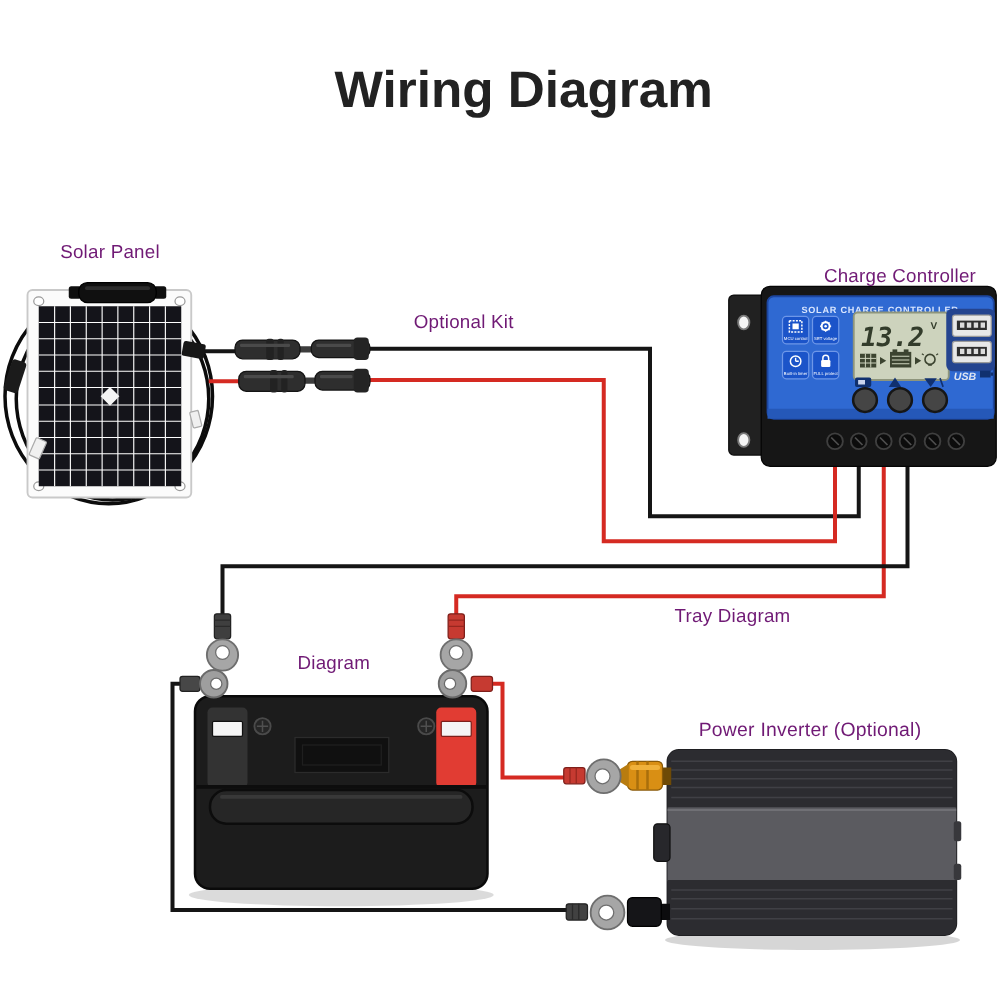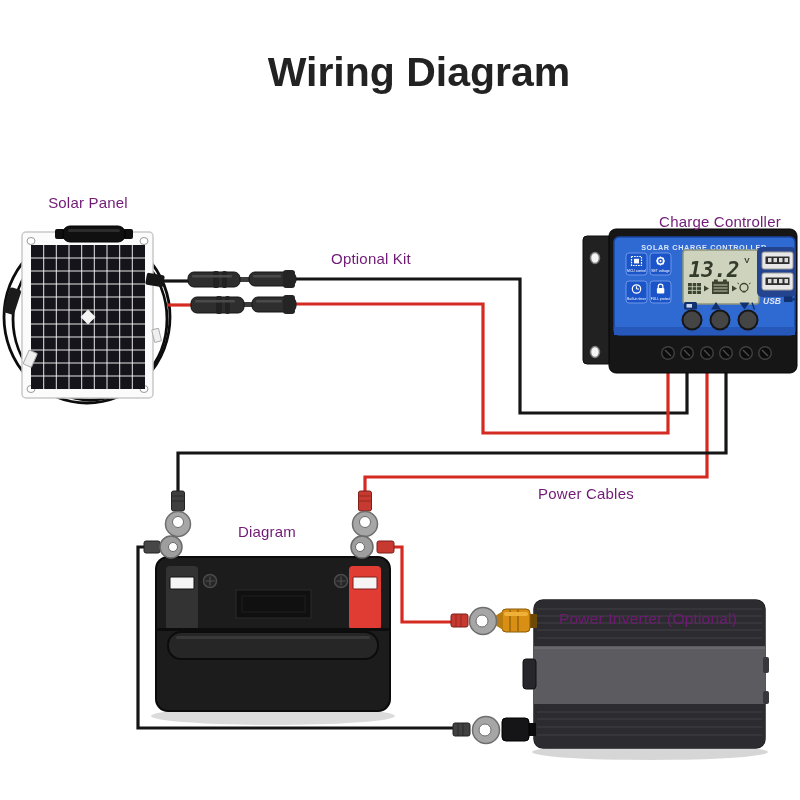--- a/index.html
+++ b/index.html
@@ -3,21 +3,21 @@
 <meta charset="utf-8">
 <style>
   html,body{margin:0;padding:0;background:#ffffff;}
   #stage{position:relative;width:800px;height:800px;background:#ffffff;overflow:hidden;
          font-family:"Liberation Sans", sans-serif;}
   #stage svg{position:absolute;left:0;top:0;}
   .lbl{position:absolute;transform:translate(-50%,-50%);white-space:nowrap;
        color:#701a75;font-size:15px;font-weight:400;letter-spacing:.2px;}
   .title{position:absolute;transform:translate(-50%,-50%);white-space:nowrap;
          color:#222222;font-size:41px;font-weight:800;letter-spacing:0px;}
-  .inv-lbl{font-size:15.5px;margin-top:34px;}
+  .inv-lbl{font-size:15.5px;}
 </style>
 </head>
 <body>
 
 <div id="stage">
 
 <svg width="800" height="800" viewBox="0 0 800 800">
 
   <ellipse cx="273" cy="716" rx="122" ry="9" fill="rgba(0,0,0,0.14)"></ellipse>
   <ellipse cx="650" cy="752" rx="118" ry="8" fill="rgba(0,0,0,0.16)"></ellipse>
@@ -249,17 +249,17 @@
     <path d="M458 723V736 M463 723V736" stroke="#2a2a2a"></path>
     <circle cx="486" cy="730" r="13.5" fill="#a6a6a6" stroke="#6e6e6e" stroke-width="1.5"></circle>
     <circle cx="485" cy="730" r="6" fill="#ffffff" stroke="#6e6e6e"></circle>
   </g>
 </svg>
 
 <div class="title" style="left:419px; top:72px;">Wiring Diagram</div>
 <div class="lbl" style="left:88px;  top:202px;">Solar Panel</div>
 <div class="lbl" style="left:694px; top:221px;margin-left:26px;">Charge Controller</div>
 <div class="lbl" style="left:371px; top:258px;">Optional Kit</div>
-<div class="lbl" style="left:586px; top:493px;">Power Cables</div>
+<div class="lbl" style="left:586px; top:493px;">Tray Diagram</div>
 <div class="lbl" style="left:267px; top:531px;">Diagram</div>
 <div class="lbl inv-lbl" style="left:648px; top:585px;">Power Inverter (Optional)</div>
 
 </div>
 
 </body></html>

